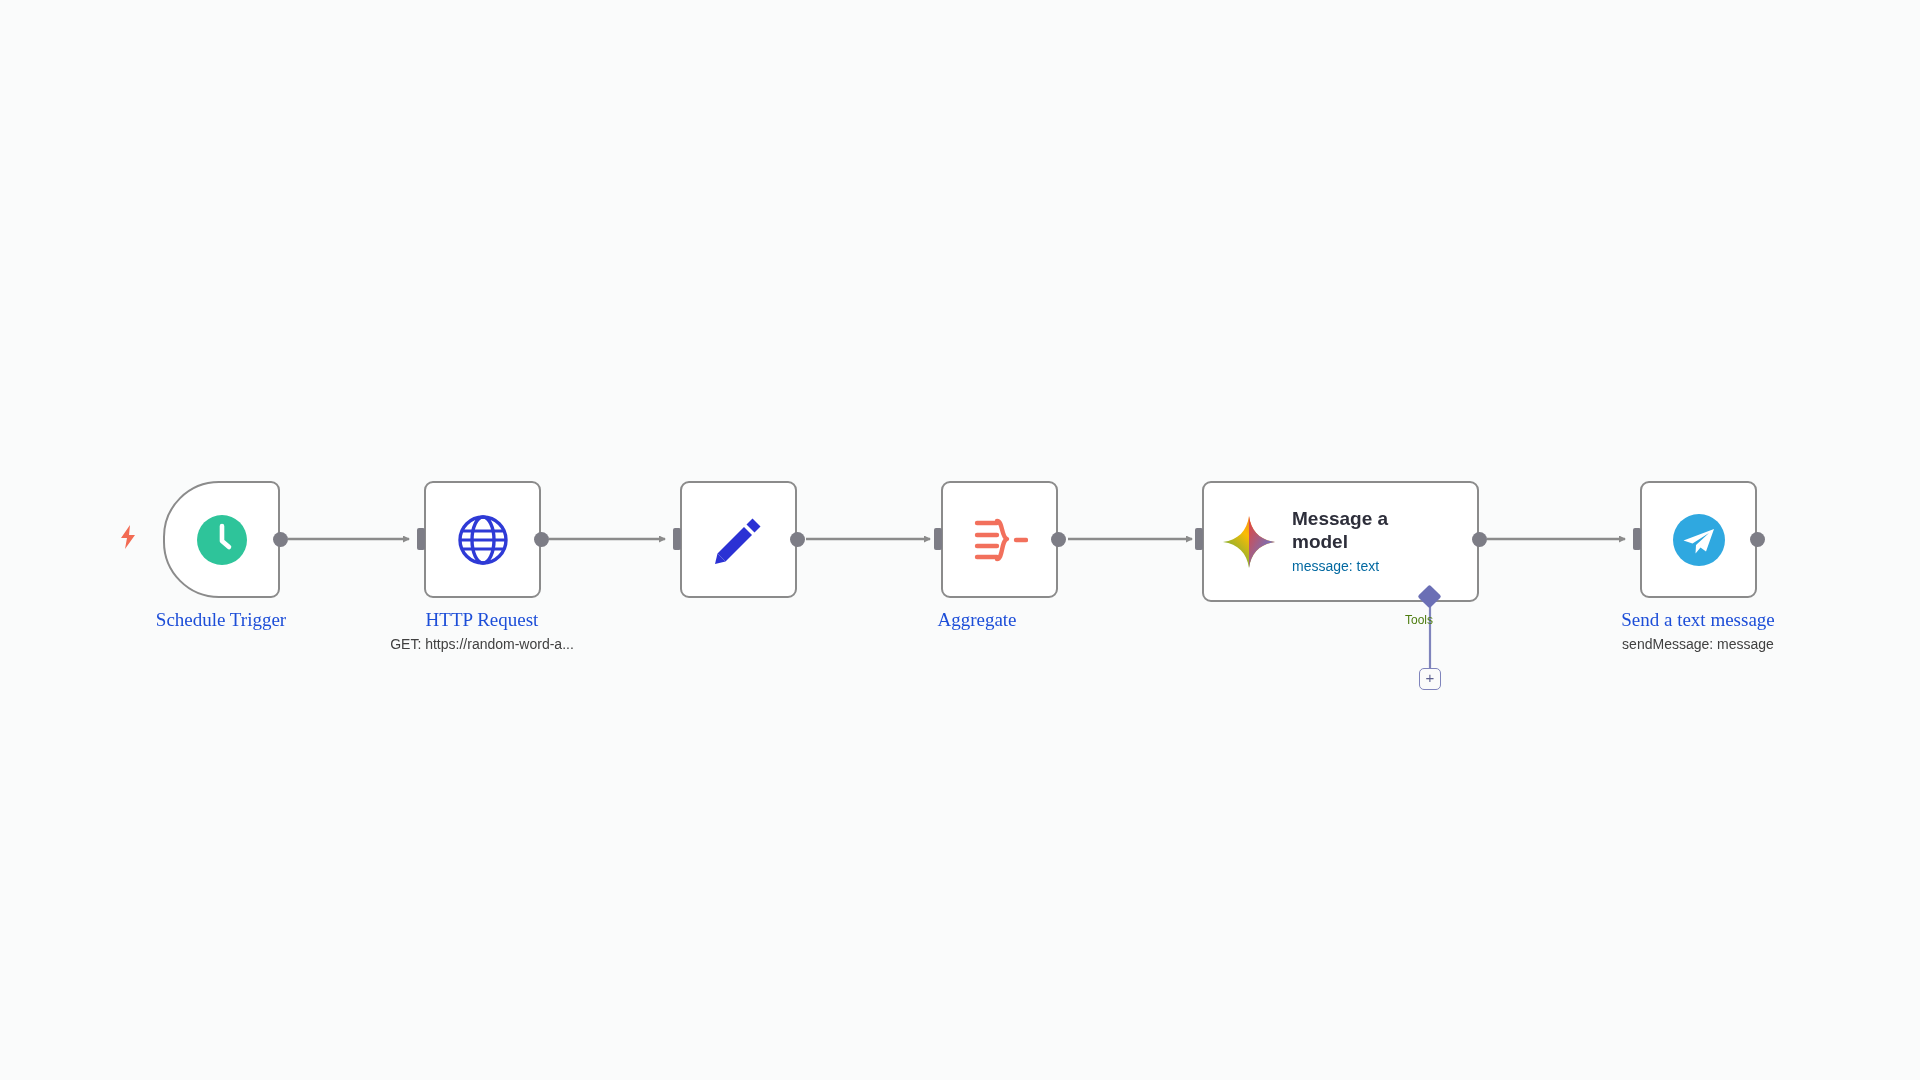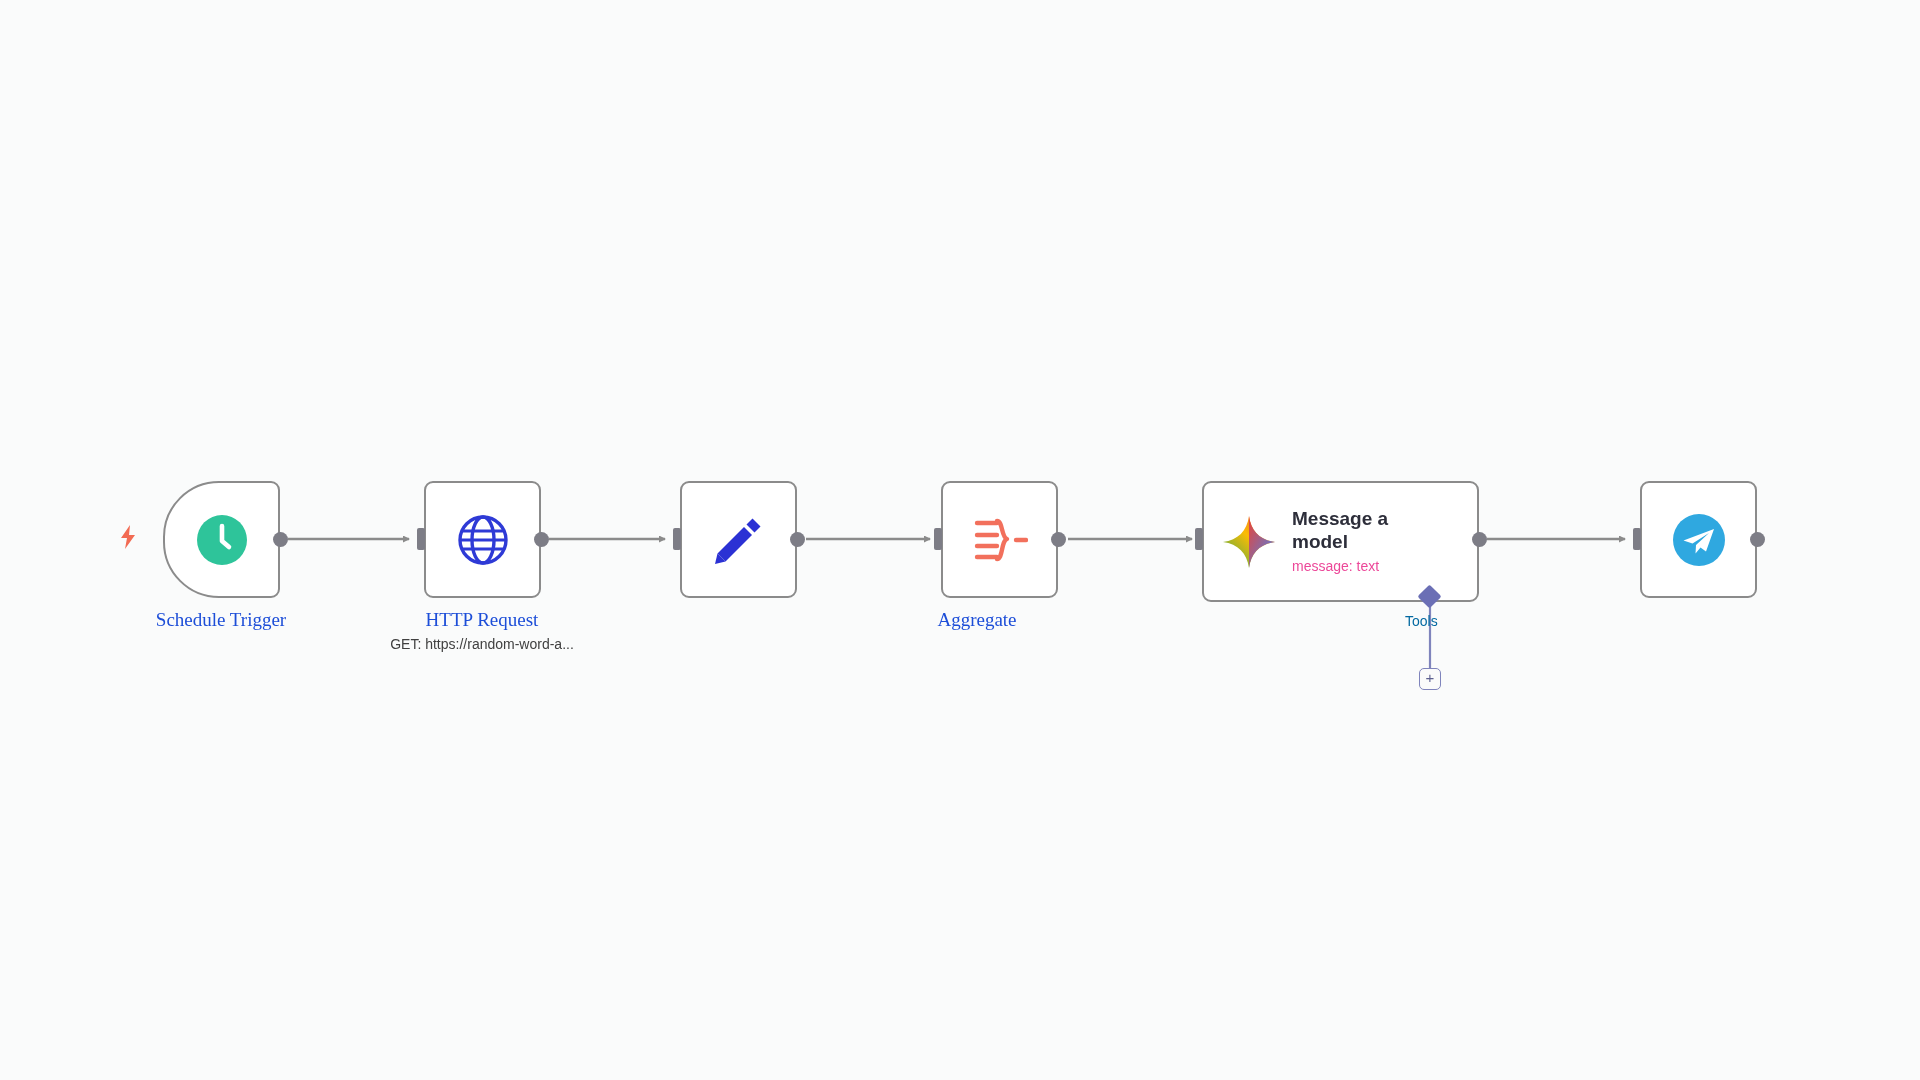--- a/index.html
+++ b/index.html
@@ -79,21 +79,21 @@
   }
   .inner-title {
     font-size: 19px;
     color: #2d2e3a;
     font-weight: 600;
     line-height: 23px;
     max-width: 150px;
   }
   .inner-sub {
     font-size: 14px;
-    color: #ec4899;
+    color: #0369a1;
     line-height: 19px;
     margin-top: 4px;
   }
 
   
   .port-out {
     position: absolute;
     width: 15px;
     height: 15px;
     border-radius: 50%;
@@ -110,22 +110,22 @@
     position: absolute;
     width: 17px;
     height: 17px;
     background: #6b6fb5;
     transform: rotate(45deg);
     border-radius: 2px;
   }
 
   .tools-label {
     position: absolute;
-    font-size: 14px;
-    color: #0369a1;
+    font-size: 12px;
+    color: #4d7c0f;
     white-space: nowrap;
   }
 
   .plus-btn {
     position: absolute;
     width: 22px;
     height: 22px;
     box-sizing: border-box;
     border: 1.6px solid #7f84bc;
     border-radius: 5px;
@@ -272,14 +272,18 @@
   <div class="node" style="left:1640px; top:481px; width:117px; height:117px;">
     <span class="icon-wrap">
       <svg width="56" height="56" viewBox="0 0 56 56">
         <circle cx="28" cy="28" r="26" fill="#2fa8e0"></circle>
         <path d="M43 17 L12.5 28.5 L21.5 31.5 L38 21 L25 33 L24.5 41.5 L29.5 35.5 L35 39.5 Z" fill="#ffffff"></path>
       </svg>
     </span>
   </div>
   <div class="port-in" style="left:1633px; top:528px;"></div>
   <div class="port-out" style="left:1750px; top:532px;"></div>
+  <div class="node-caption" style="left:1528px; top:608px; width:340px;">
+    <div class="node-title">Send a text message</div>
+    <div class="node-sub">sendMessage: message</div>
+  </div>
 
 </div>
 
 </body></html>

